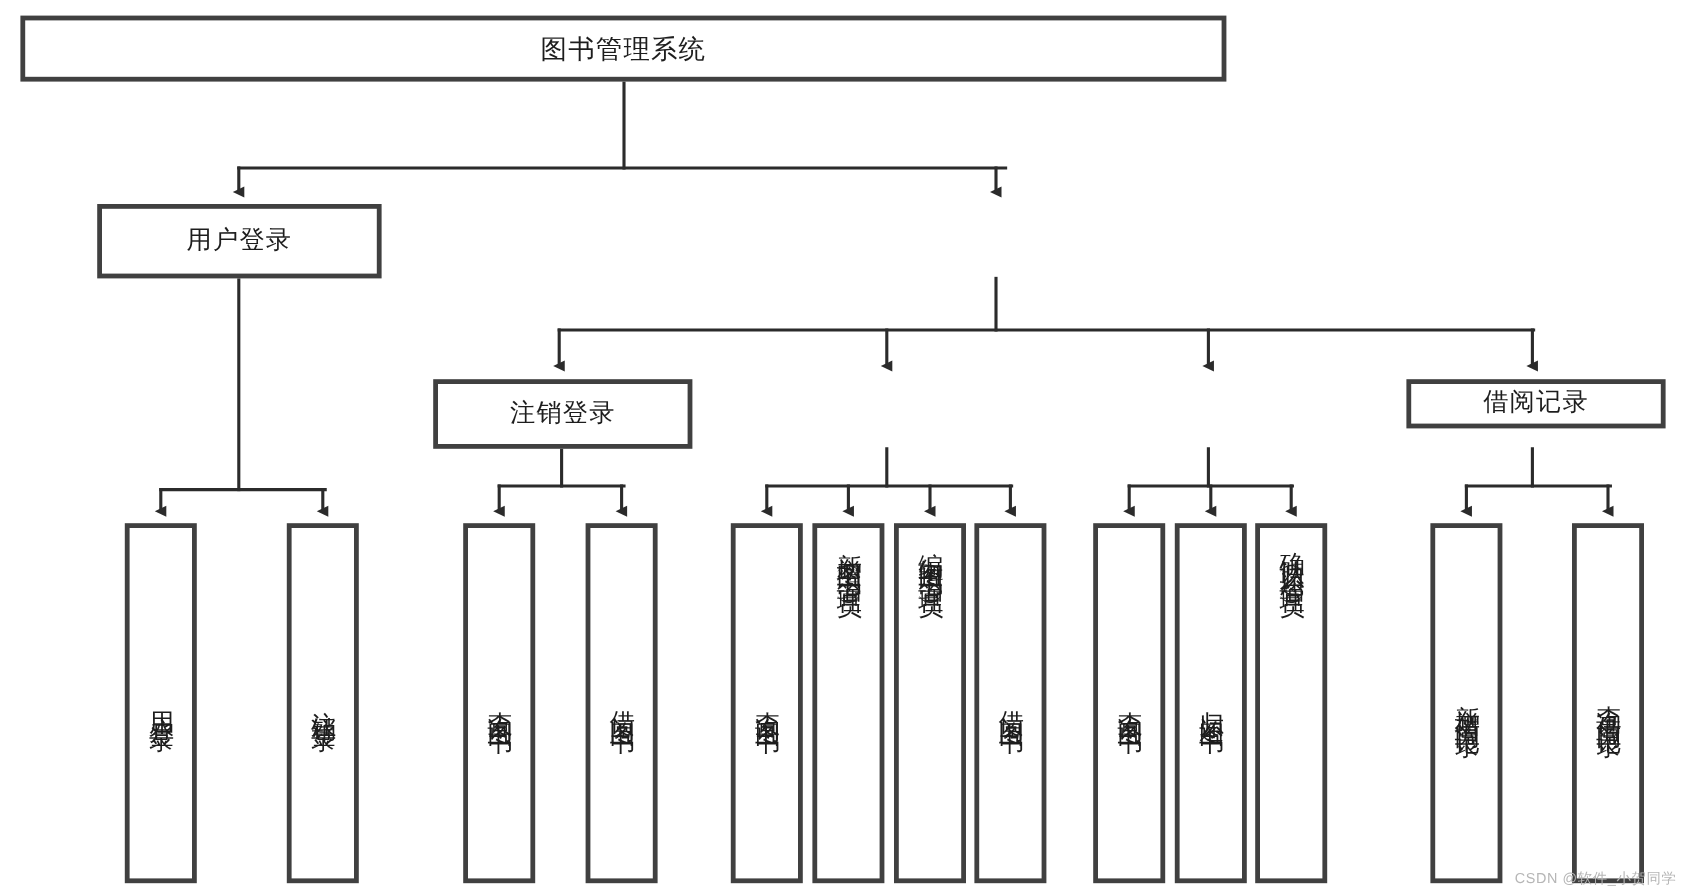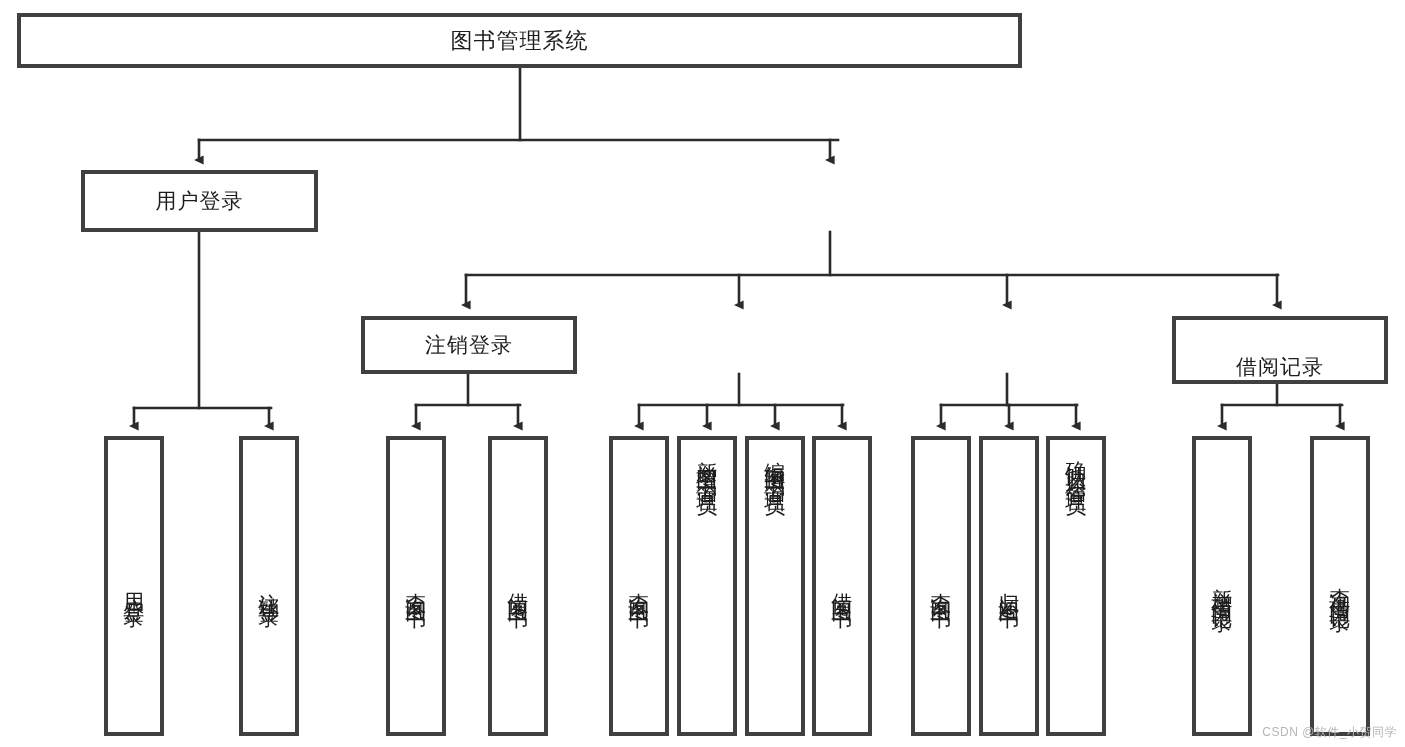--- a/index.html
+++ b/index.html
@@ -138,21 +138,21 @@
     <span class="node-label">图书管理系统</span>
   </div>
 
   <div class="node" style="left:81px;top:170px;width:237px;height:62px;">
     <span class="node-label">用户登录</span>
   </div>
 
   <div class="node" style="left:361px;top:316px;width:216px;height:58px;">
     <span class="node-label">注销登录</span>
   </div>
-  <div class="node" style="left:1172px;top:316px;width:216px;height:68px;align-items:flex-end;">
+  <div class="node" style="left:1172px;top:316px;width:216px;height:41px;">
     <span class="node-label">借阅记录</span>
   </div>
 
   <div class="node leaf centered" style="left:104px;top:436px;width:60px;height:300px;">
     <span class="node-label">用户登录</span>
   </div>
   <div class="node leaf centered" style="left:239px;top:436px;width:60px;height:300px;">
     <span class="node-label">注销登录</span>
   </div>
 

